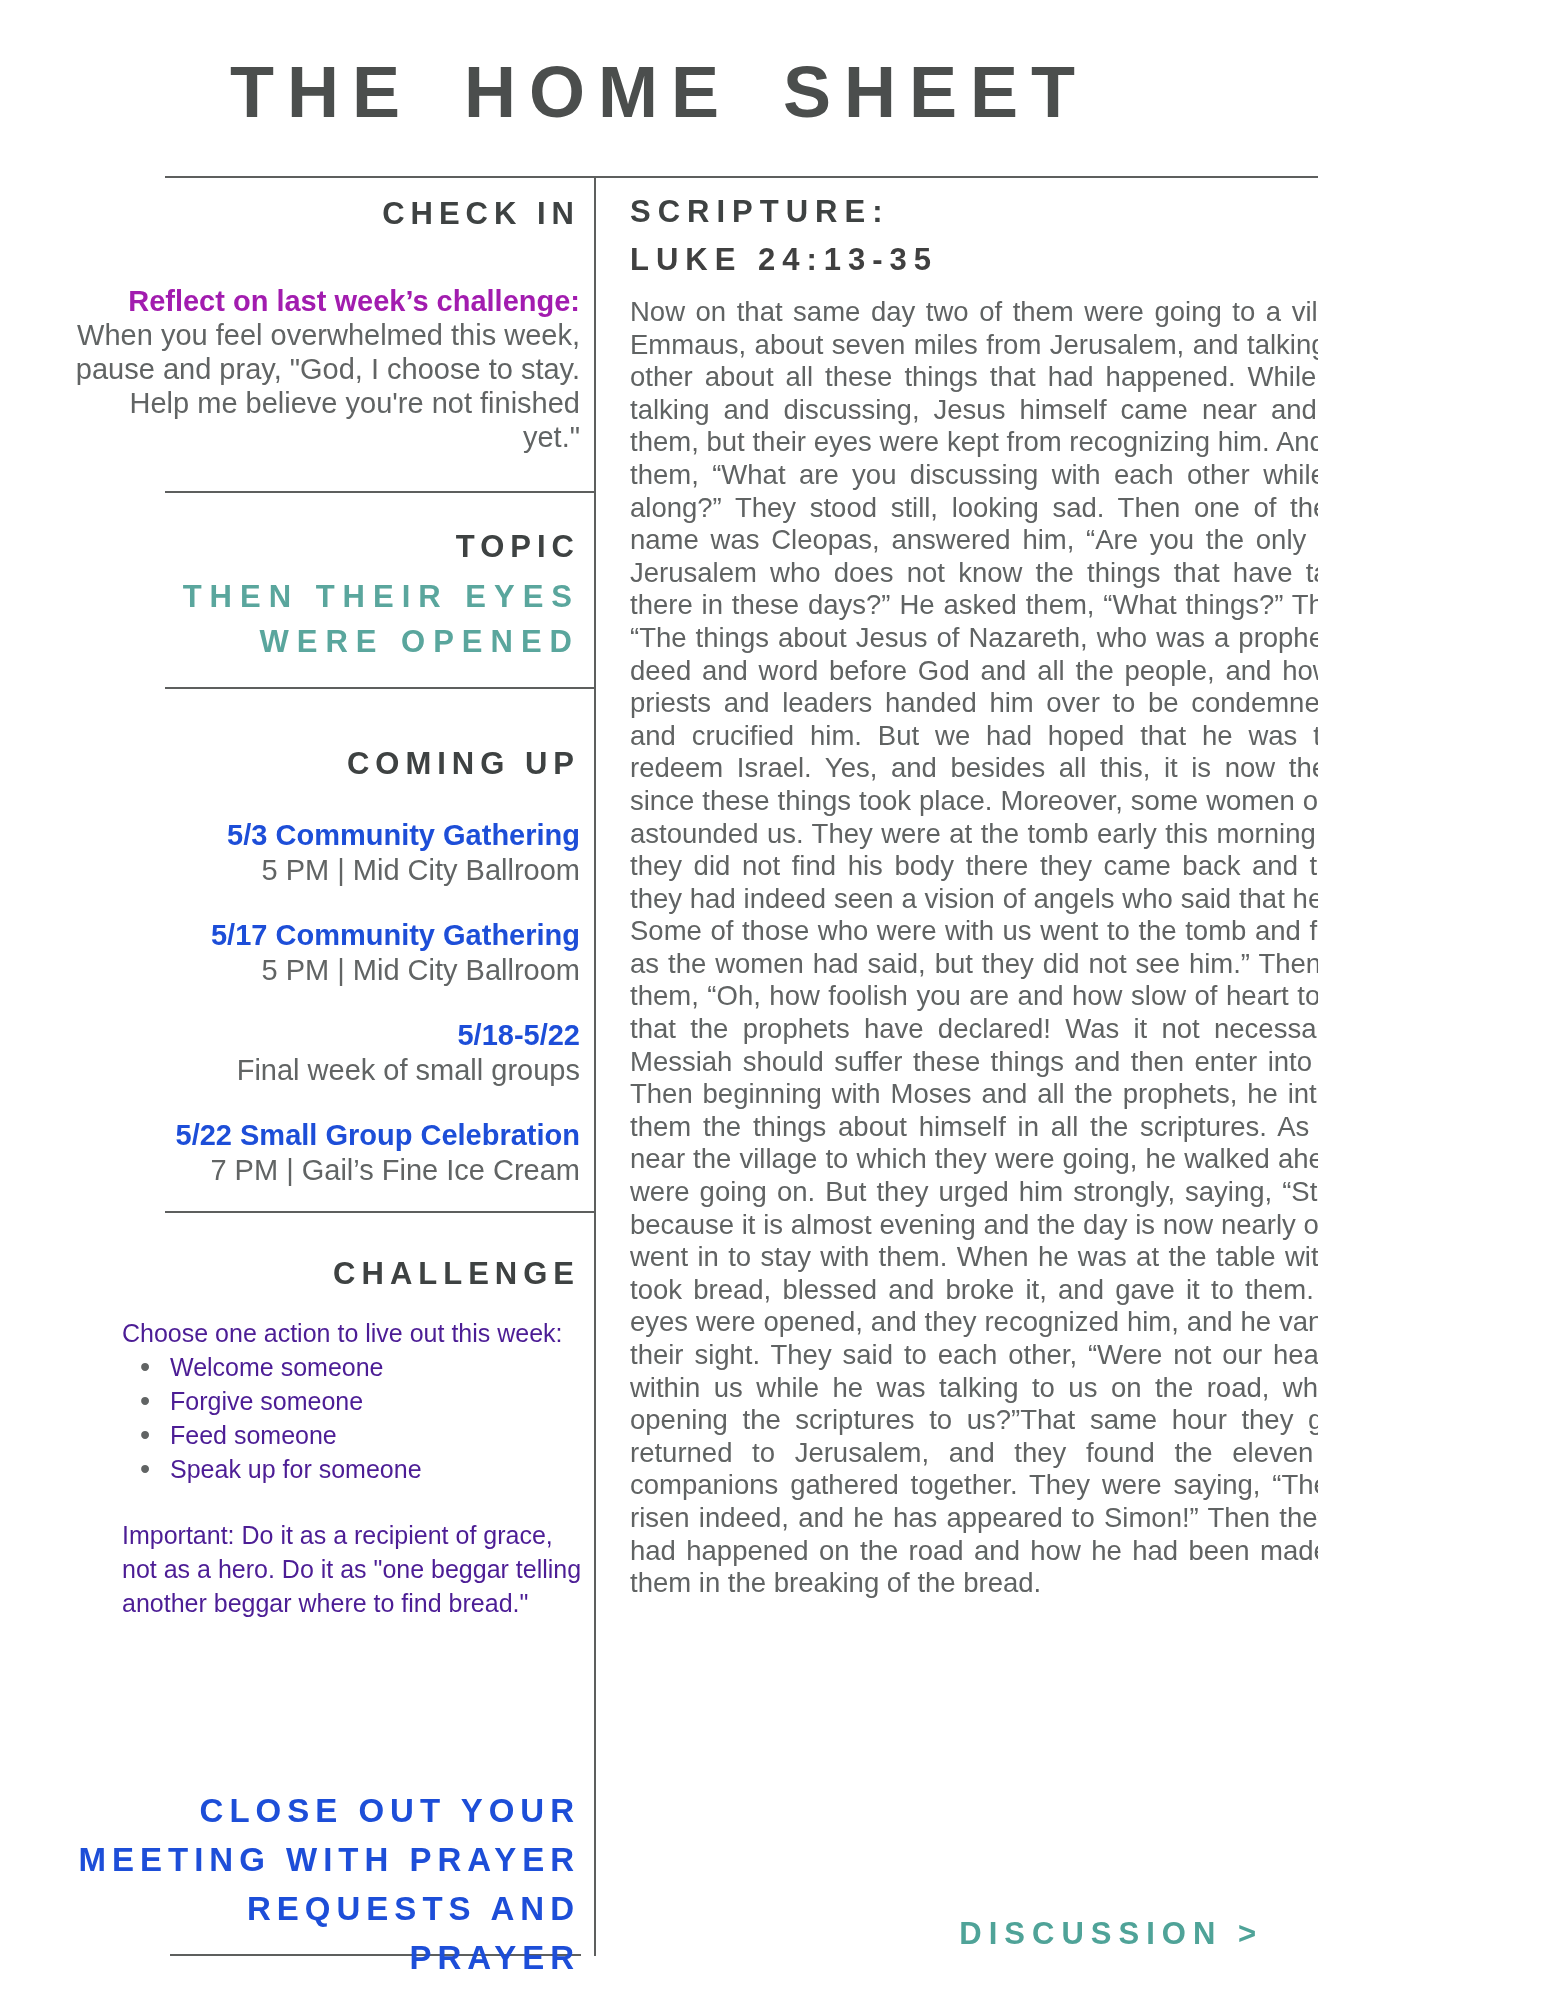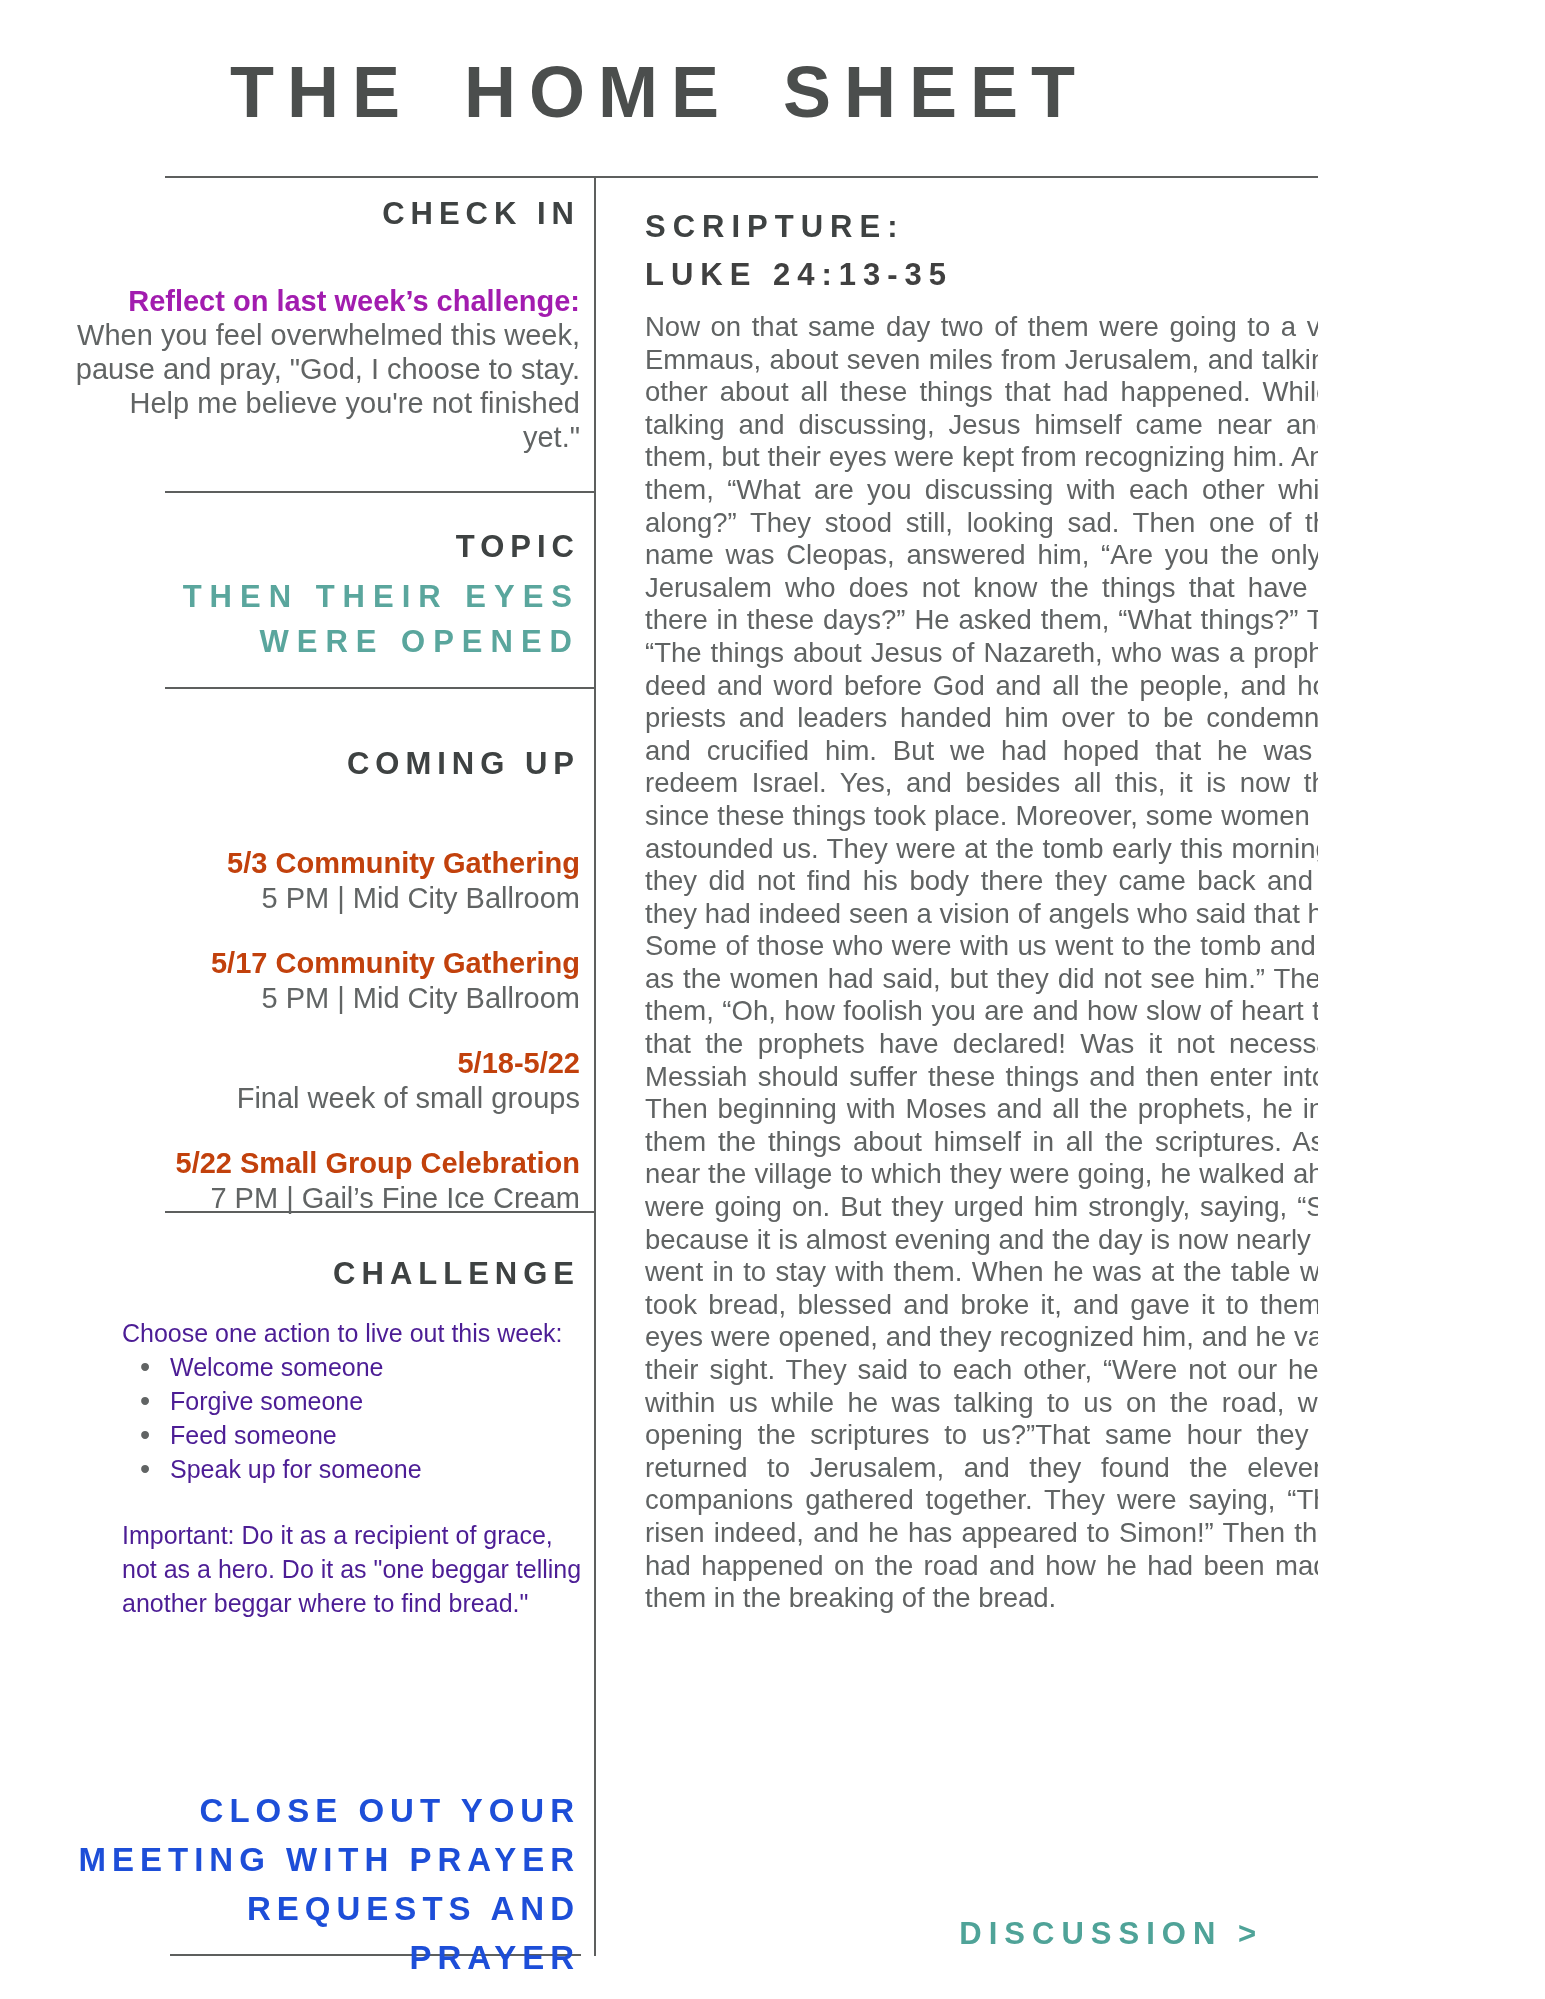--- a/index.html
+++ b/index.html
@@ -38,41 +38,41 @@
   .checkin-p{top:284px;font-size:29px;line-height:34px;color:#616464;}
   .checkin-p strong{color:#a21caf;}
   .topic-h{top:527px;}
   .topic-v{
     top:574px;font-size:31px;font-weight:700;letter-spacing:8px;
     line-height:45px;color:#5aa69d;
   }
   .comingup-h{top:744px;}
   .events{top:818px;font-size:29px;line-height:35px;color:#616464;}
   .event{margin-bottom:30px;}
-  .ev-t{font-weight:700;color:#c2410c;margin-top:28px;}
+  .ev-t{font-weight:700;color:#1d4ed8;}
   .challenge-h{top:1254px;}
   .challenge-body{
     position:absolute;left:122px;top:1316px;width:465px;
     text-align:left;font-size:25px;line-height:34px;color:#4c1d95;
   }
   .challenge-body p{margin:0;}
   .challenge-body ul{margin:0;padding:0 0 0 48px;list-style:none;}
   .challenge-body li{position:relative;}
   .challenge-body li::before{
     content:"\2022";position:absolute;left:-30px;top:0;
     font-size:29px;color:#616464;
   }
   .challenge-note{margin-top:32px !important;}
   .closing{
     top:1758px;font-size:33px;font-weight:700;letter-spacing:6px;
     line-height:49px;color:#1d4ed8;margin-top:28px;
   }
 
   
-  .main-block{position:absolute;left:630px;width:822px;margin:15px;}
+  .main-block{position:absolute;left:630px;width:822px;margin:0;}
   .scripture-label{
     top:192px;font-size:31px;font-weight:700;letter-spacing:7px;
     color:#3e4242;line-height:40px;
   }
   .scripture-ref{
     top:240px;font-size:31px;font-weight:700;letter-spacing:7px;
     color:#404040;line-height:40px;
   }
   .passage{
     top:296px;font-size:27.5px;line-height:32.6px;color:#606363;

